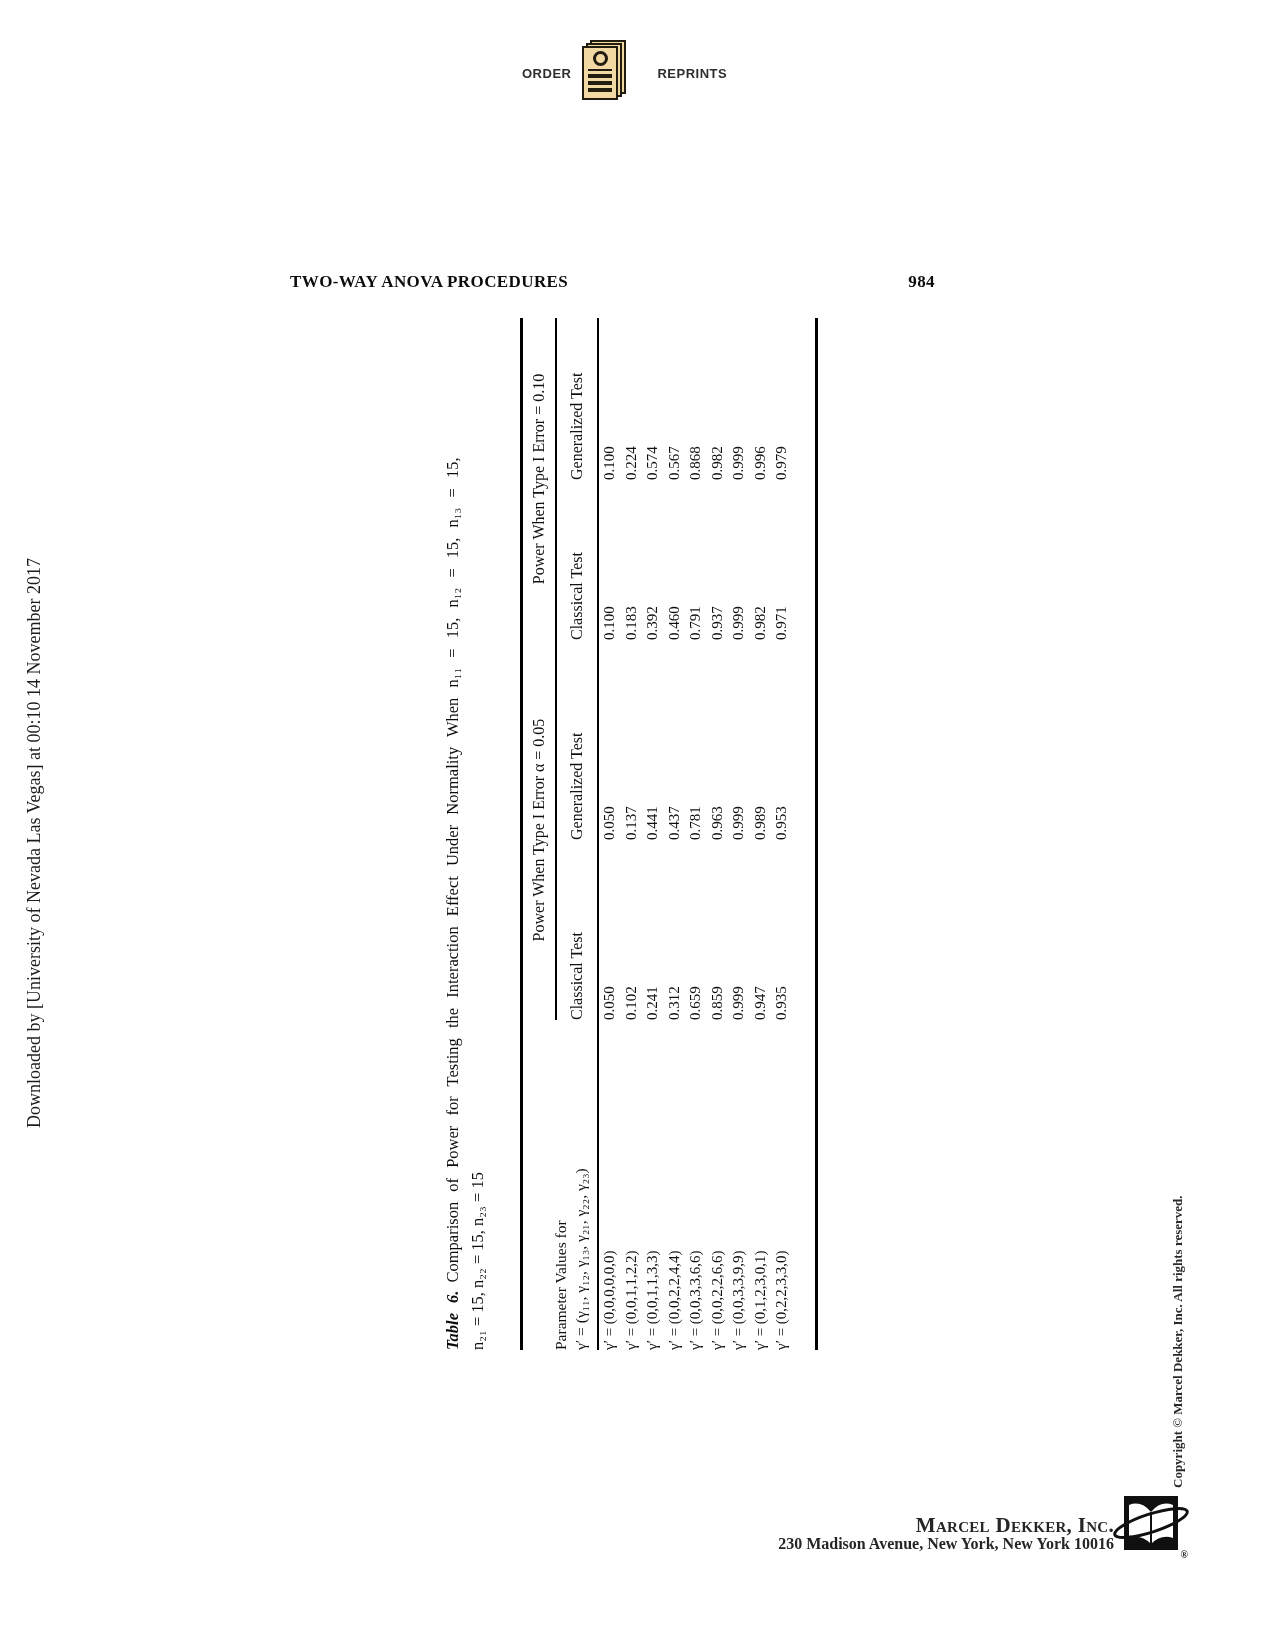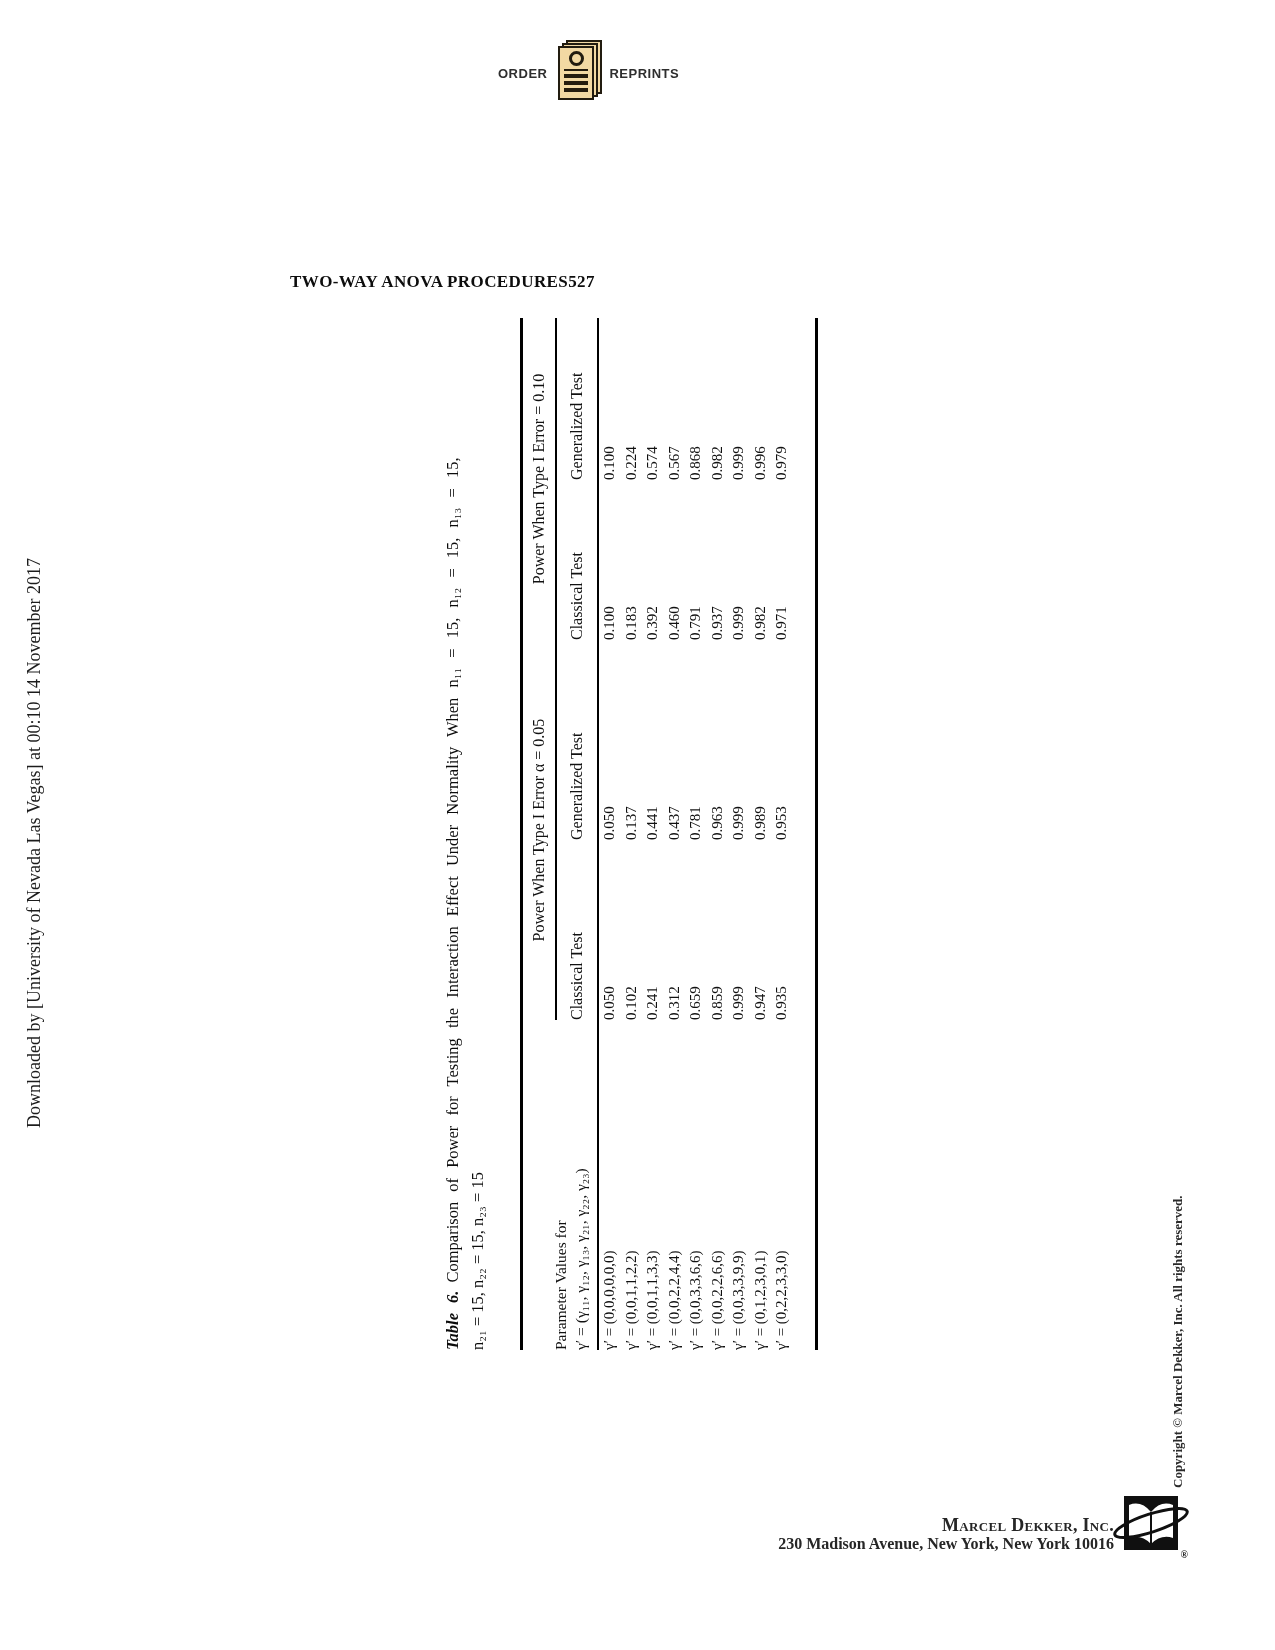--- a/index.html
+++ b/index.html
@@ -10,35 +10,35 @@
   }
 
   
   .reprints{
     position:absolute;left:498px;top:38px;height:70px;
     display:flex;align-items:center;gap:7px;text-decoration:none;color:#2b2b2b;
     cursor:pointer;
   }
   .rp-label{
     font-family:"Liberation Sans","DejaVu Sans",sans-serif;
-    font-weight:bold;font-size:13px;letter-spacing:.5px;color:#2e2e2e;
+    font-weight:bold;font-size:13px;letter-spacing:.5px;color:#2e2e2e;margin-left:24px;
   }
   .rp-icon{position:relative;width:48px;height:66px;display:block;}
   .pg{position:absolute;width:36px;height:54px;background:#f2d9a3;border:2px solid #221c10;box-sizing:border-box;}
   .pg3{right:0;top:0;}
   .pg2{right:4px;top:3px;}
   .pg1{right:8px;top:6px;display:flex;flex-direction:column;align-items:center;padding-top:3px;}
   .circ{width:15px;height:15px;border:3px solid #221c10;border-radius:50%;box-sizing:border-box;margin-bottom:2px;}
   .thinline{width:24px;height:2px;background:#241c0e;margin-top:1px;}
   .bar{width:24px;height:4px;background:#241c0e;margin-top:3px;}
 
   
   .runhead{
     position:absolute;left:290px;top:272px;width:645px;
-    display:flex;justify-content:flex-start;align-items:baseline;
+    display:flex;justify-content:space-between;align-items:baseline;
     font-weight:bold;font-size:17px;letter-spacing:.4px;color:#0d0d0d;
   }
 
   
   .rot-box{position:absolute;}
   .rot-inner{transform-origin:0 0;transform:rotate(-90deg) translateX(-100%);}
 
   
   .wm-left-box{left:20px;top:460px;width:28px;height:668px;}
   .wm-left{width:668px;height:28px;line-height:28px;font-size:18px;color:#1c1c1c;white-space:nowrap;}
@@ -78,21 +78,21 @@
     display:grid;grid-template-columns:330px 180px 200px 160px 162px;
     height:21.5px;align-items:center;font-size:15px;
   }
   .trow .c{white-space:nowrap;}
 
   
   .pub{
     position:absolute;left:640px;top:1516px;width:474px;text-align:right;
     color:#262626;font-weight:bold;
   }
-  .pub .name{font-variant:small-caps;font-size:18px;line-height:19px;letter-spacing:.3px;}
+  .pub .name{font-variant:small-caps;font-size:21px;line-height:19px;letter-spacing:.3px;}
   .pub .addr{font-size:16px;line-height:18px;}
   .logo-wrap{position:absolute;left:1112px;top:1494px;width:78px;height:62px;}
   .regmark{position:absolute;right:2px;bottom:-4px;font-size:10px;font-weight:bold;color:#111;}
 </style>
 </head>
 <body>
 
 <div class="page">
 
   <a class="reprints">
@@ -106,21 +106,21 @@
         <span class="bar"></span>
         <span class="bar"></span>
         <span class="bar"></span>
       </span>
     </span>
     <span class="rp-label">REPRINTS</span>
   </a>
 
   <div class="runhead">
     <span>TWO-WAY ANOVA PROCEDURES</span>
-    <span>527</span>
+    <span>984</span>
   </div>
 
   <div class="rot-box wm-left-box">
     <div class="rot-inner wm-left">Downloaded by [University of Nevada Las Vegas] at 00:10 14 November 2017</div>
   </div>
 
   <div class="rot-box wm-right-box">
     <div class="rot-inner wm-right">Copyright © Marcel Dekker, Inc. All rights reserved.</div>
   </div>
 

